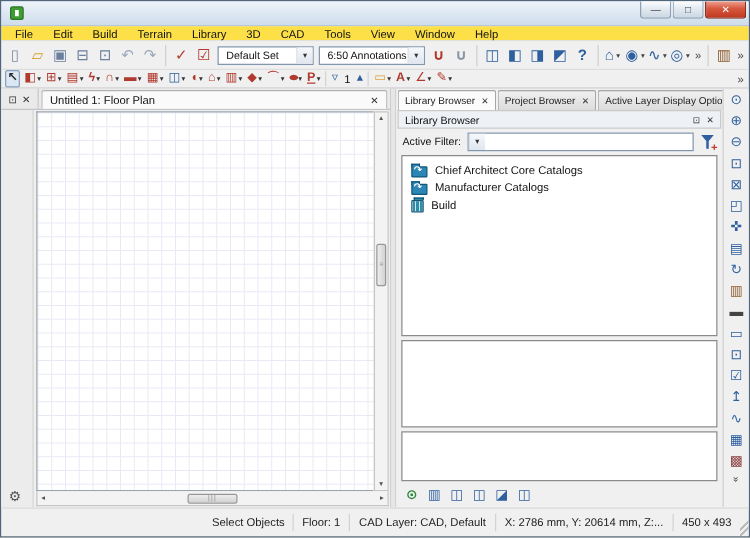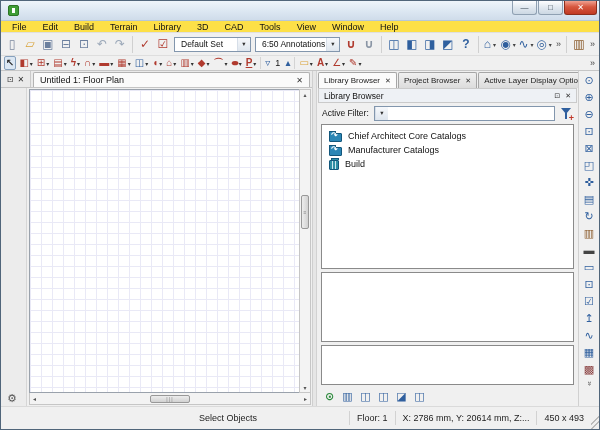--- a/index.html
+++ b/index.html
@@ -495,18 +495,19 @@
         </span>
       <span class="ovfv">»</span>
     </div>
   </div>
 
   <div class="statusbar">
     <span class="sb-spacer"></span>
     <span class="sb-mode">Select Objects</span>
     <span class="sb-flex"></span>
     <span class="sb-seg">Floor: 1</span>
+    <span class="sb-seg">CAD Layer: CAD, Default</span>
     <span class="sb-seg">X: 2786 mm, Y: 20614 mm, Z:...</span>
     <span class="sb-seg">450 x 493</span>
     <span class="sb-grip"></span>
   </div>
 
 </div>
 
 </body></html>

